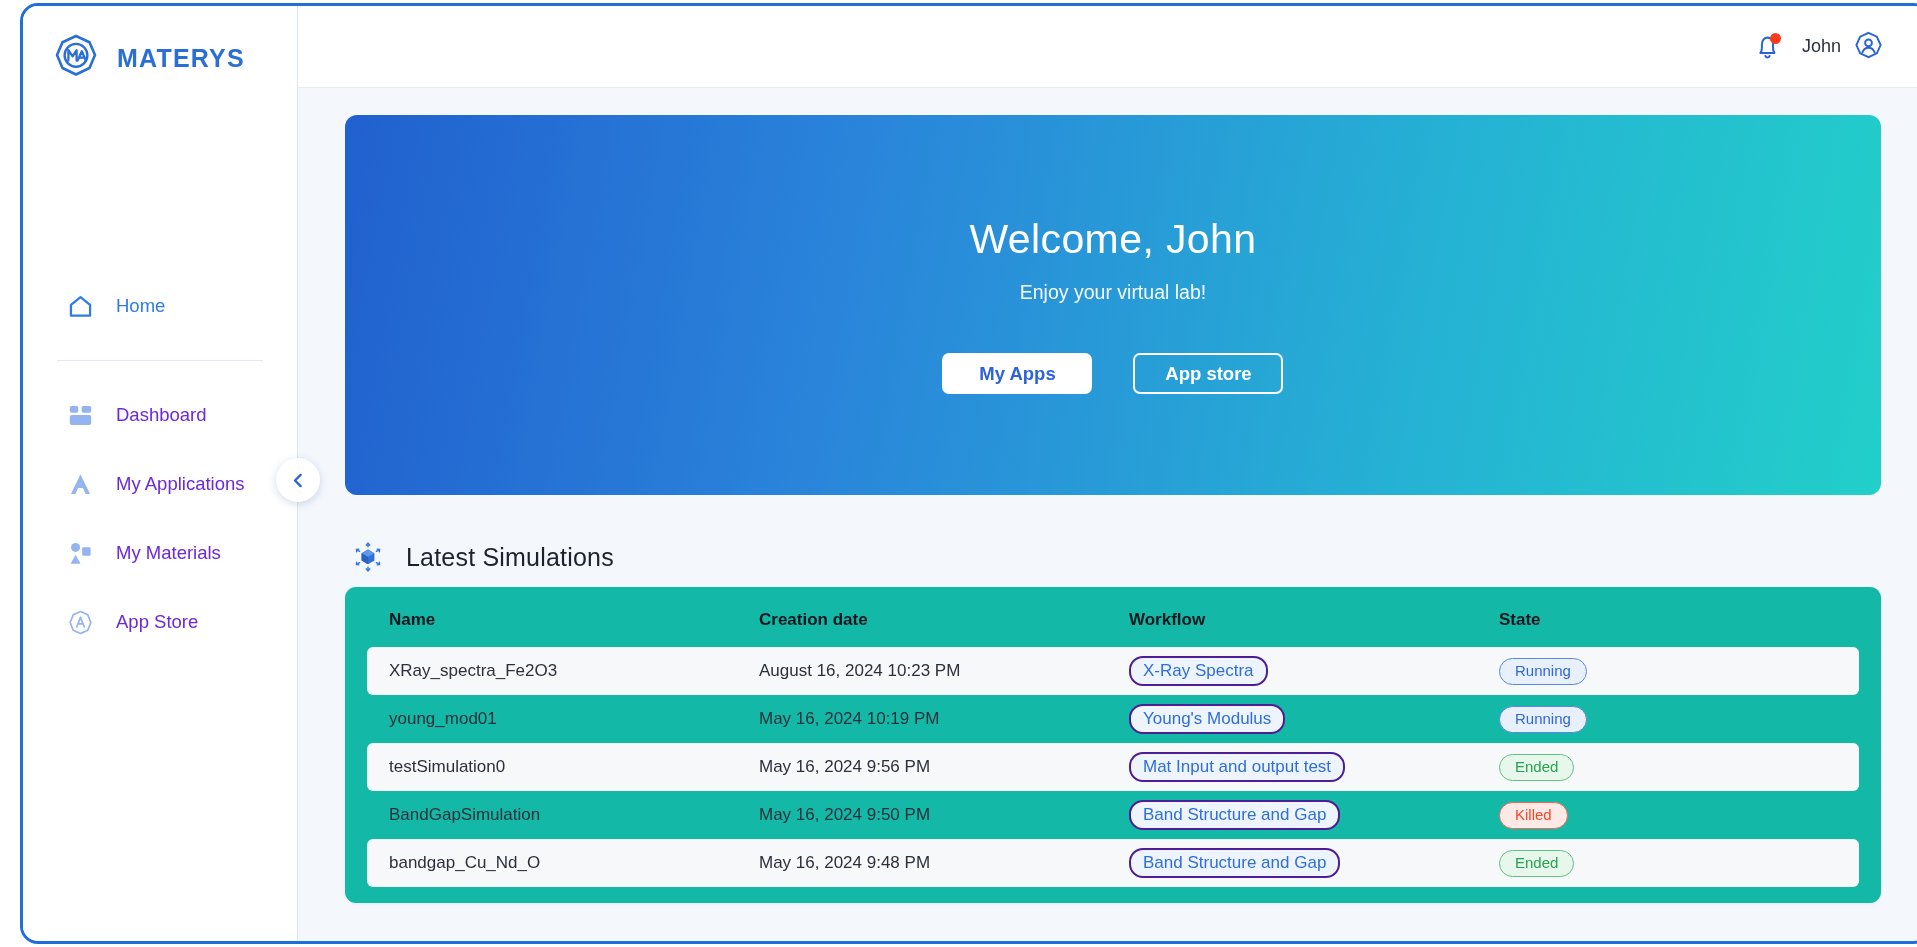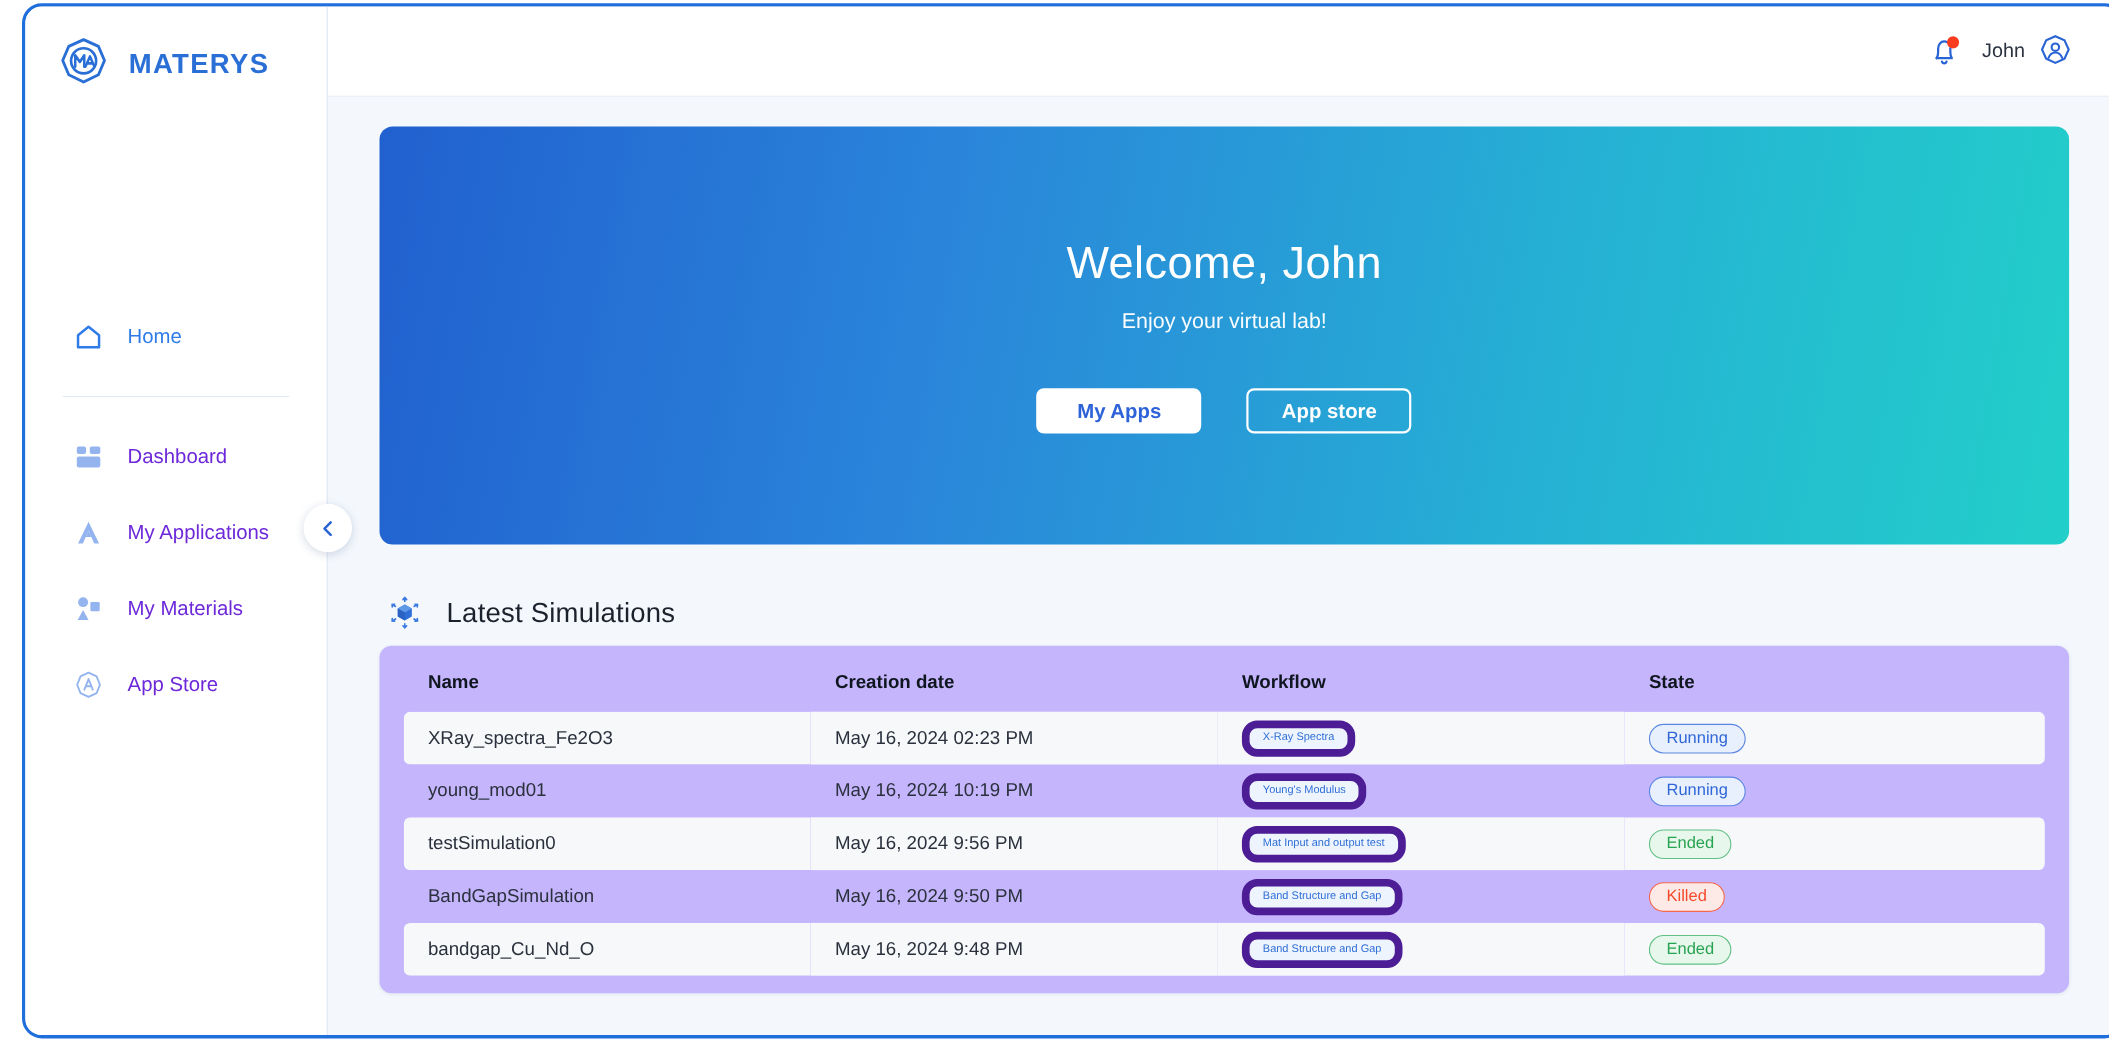--- a/index.html
+++ b/index.html
@@ -204,21 +204,21 @@
   #section-icon { width: 30px; height: 30px; display: block; }
   #section-title {
     font-size: 25px;
     font-weight: 400;
     color: #1c222c;
     letter-spacing: 0.2px;
   }
 
   
   #table-card {
-    background: #c4b5fd;
+    background: #14b8a6;
     border-radius: 11px;
     box-shadow: 0 1px 3px rgba(35,60,110,0.07);
     padding: 0 22px 16px 22px;
     overflow: hidden;
   }
   table { width: 100%; border-collapse: collapse; table-layout: fixed; }
   th {
     text-align: left;
     font-size: 17px;
     font-weight: 700;
@@ -237,25 +237,25 @@
     font-size: 17px;
     color: #2a313c;
     padding-left: 22px;
     vertical-align: middle;
   }
   tbody tr td:first-child { border-radius: 6px 0 0 6px; }
   tbody tr td:last-child { border-radius: 0 6px 6px 0; }
 
   .chip {
     display: inline-block;
-    border: 7px solid #4c1d95;
+    border: 2px solid #4c1d95;
     color: #2f6fd6;
     background: #eef4fe;
     border-radius: 14px;
-    font-size: 10px;
+    font-size: 17px;
     padding: 4px 12px 5px 12px;
     line-height: 1;
     white-space: nowrap;
     cursor: pointer;
   }
 
   .badge {
     display: inline-block;
     border-radius: 14px;
     font-size: 15px;
@@ -398,21 +398,21 @@
             <tr>
               <th>Name</th>
               <th>Creation date</th>
               <th>Workflow</th>
               <th>State</th>
             </tr>
           </thead>
           <tbody id="table-body">
               <tr>
                 <td>XRay_spectra_Fe2O3</td>
-                <td>May 16, 2024 02:23 PM</td>
+                <td>August 16, 2024 10:23 PM</td>
                 <td><span class="chip">X-Ray Spectra</span></td>
                 <td><span class="badge running">Running</span></td>
               </tr>
               <tr>
                 <td>young_mod01</td>
                 <td>May 16, 2024 10:19 PM</td>
                 <td><span class="chip">Young's Modulus</span></td>
                 <td><span class="badge running">Running</span></td>
               </tr>
               <tr>

